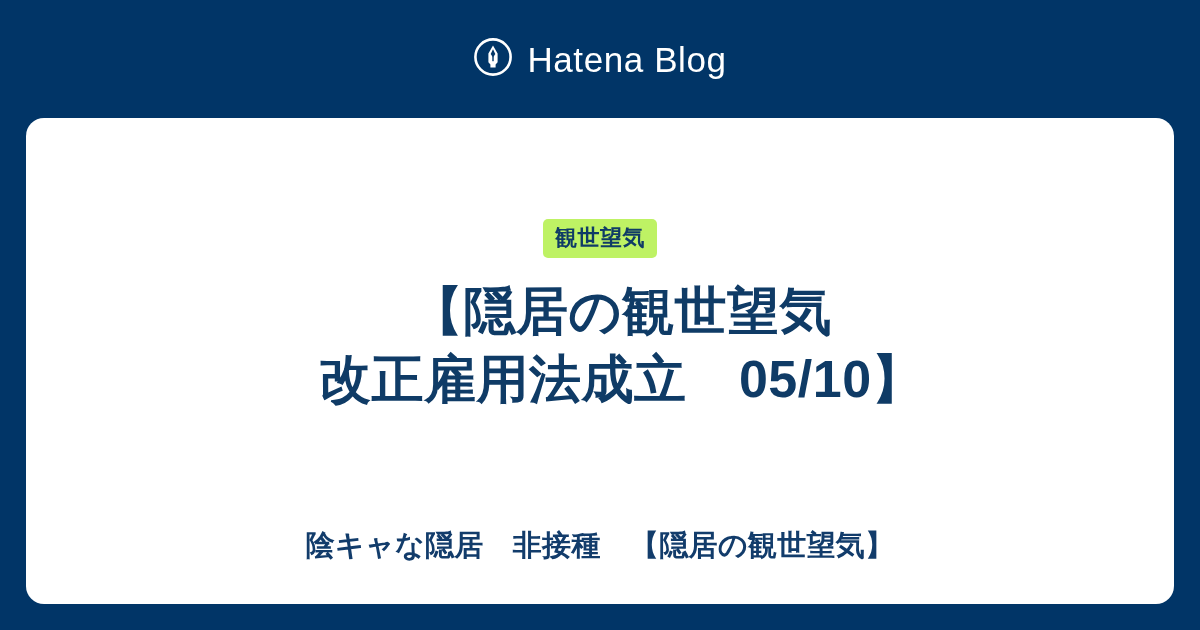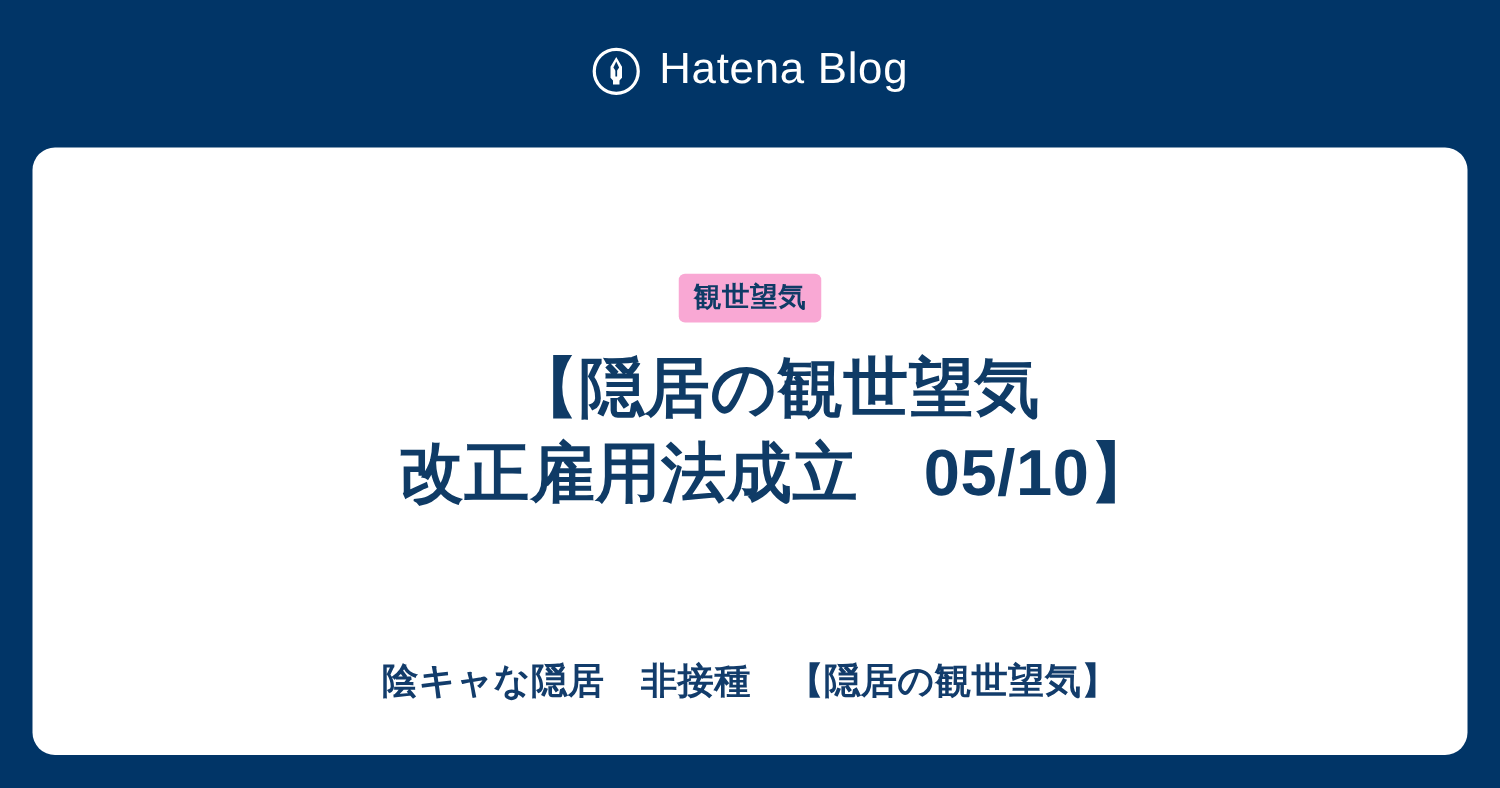--- a/index.html
+++ b/index.html
@@ -29,21 +29,21 @@
     top: 0;
     left: 0;
     width: 1200px;
     height: 118px;
     display: flex;
     align-items: center;
     justify-content: center;
   }
   .brand-lockup {
     display: flex;
-    align-items: flex-start;
+    align-items: flex-end;
     gap: 14px;
     transform: translateY(-2px);
   }
   .brand-mark {
     width: 40px;
     height: 40px;
     display: block;
     flex: 0 0 auto;
   }
   .brand-name {
@@ -82,21 +82,21 @@
   }
 
   
   .tag-row {
     margin-top: 101px;
     display: flex;
     justify-content: center;
   }
   .tag-badge {
     display: inline-block;
-    background: #f9a8d4;
+    background: #bef264;
     color: #0f3b66;
     font-size: 22px;
     font-weight: 700;
     line-height: 1;
     padding: 8px 12px 9px 12px;
     border-radius: 5px;
     letter-spacing: 0.5px;
     white-space: nowrap;
   }
 

